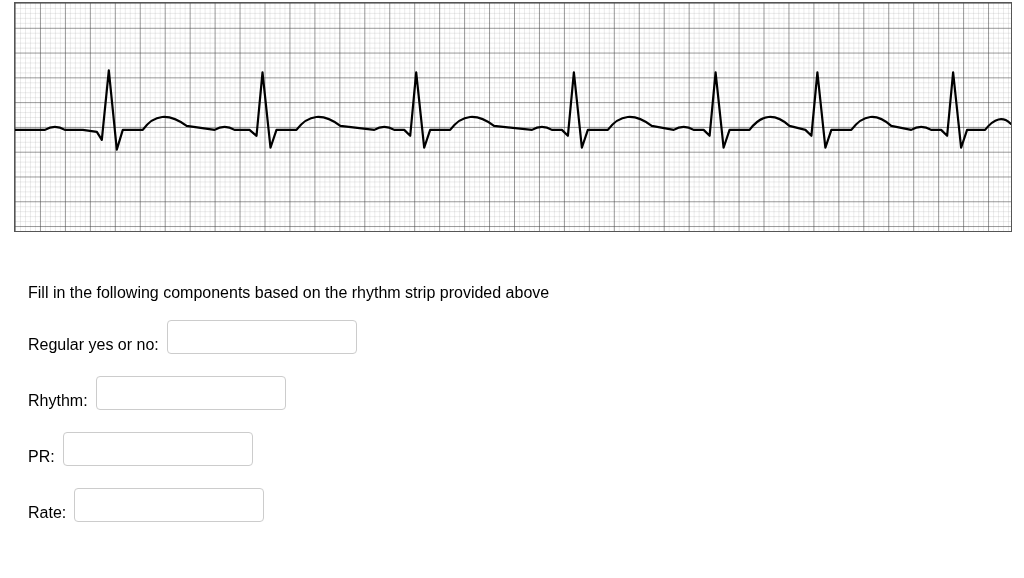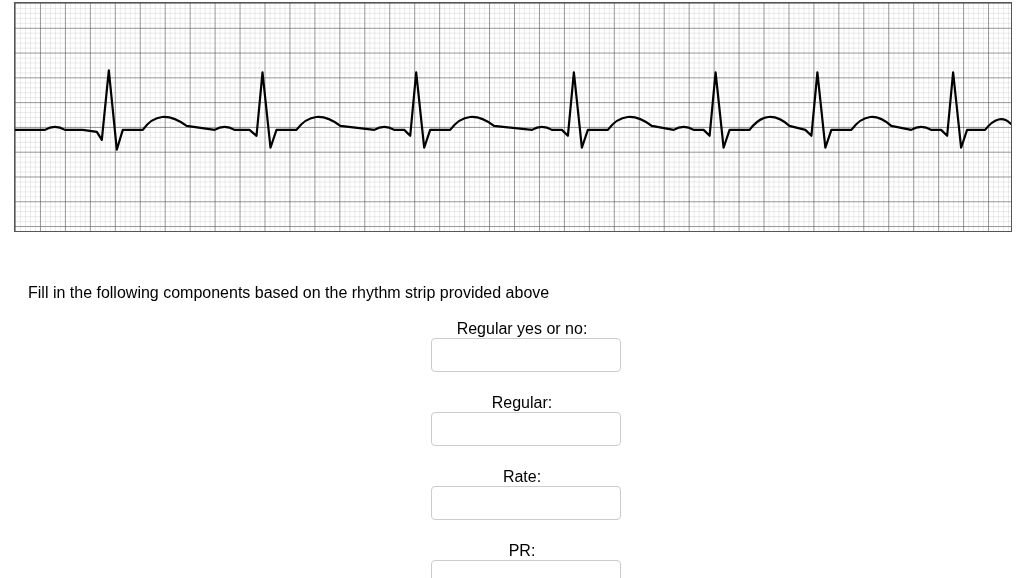--- a/index.html
+++ b/index.html
@@ -29,23 +29,22 @@
   }
   .content {
     padding: 20px 0 0 28px;
   }
   .instruction {
     font-size: 16px;
     margin: 32px 0 18px 0;
   }
   .form-row {
     display: flex;
-    align-items: center;
+    align-items: flex-end;
     margin-bottom: 22px;
-    flex-direction: column;
   }
   .form-label {
     font-size: 16px;
     margin-right: 8px;
   }
   .form-input {
     border: 1px solid #ccc;
     border-radius: 4px;
     padding: 6px 10px;
     font-size: 15px;
@@ -96,27 +95,27 @@
 
 <div class="content">
   <div class="instruction">Fill in the following components based on the rhythm strip provided above</div>
 
   <div class="form-row">
     <span class="form-label">Regular yes or no:</span>
     <input class="form-input" type="text" value="" style="">
   </div>
 
   <div class="form-row">
-    <span class="form-label">Regular:</span>
+    <span class="form-label">Rhythm:</span>
+    <input class="form-input" type="text" value="" style="">
+  </div>
+
+  <div class="form-row">
+    <span class="form-label">PR:</span>
     <input class="form-input" type="text" value="" style="">
   </div>
 
   <div class="form-row">
     <span class="form-label">Rate:</span>
     <input class="form-input" type="text" value="" style="">
   </div>
 
-  <div class="form-row">
-    <span class="form-label">PR:</span>
-    <input class="form-input" type="text" value="" style="">
-  </div>
-
 </div>
 
 </body></html>

